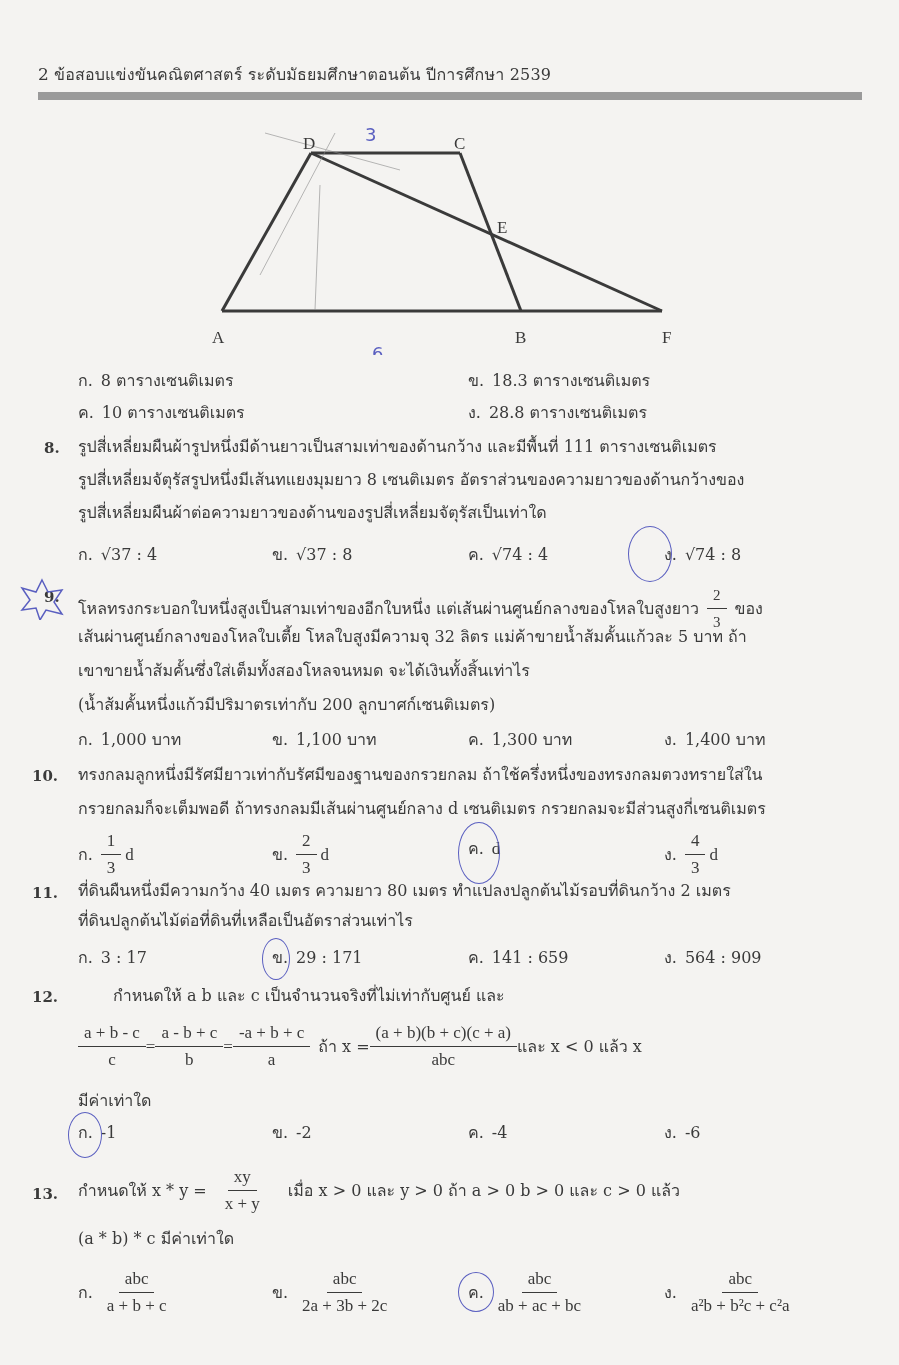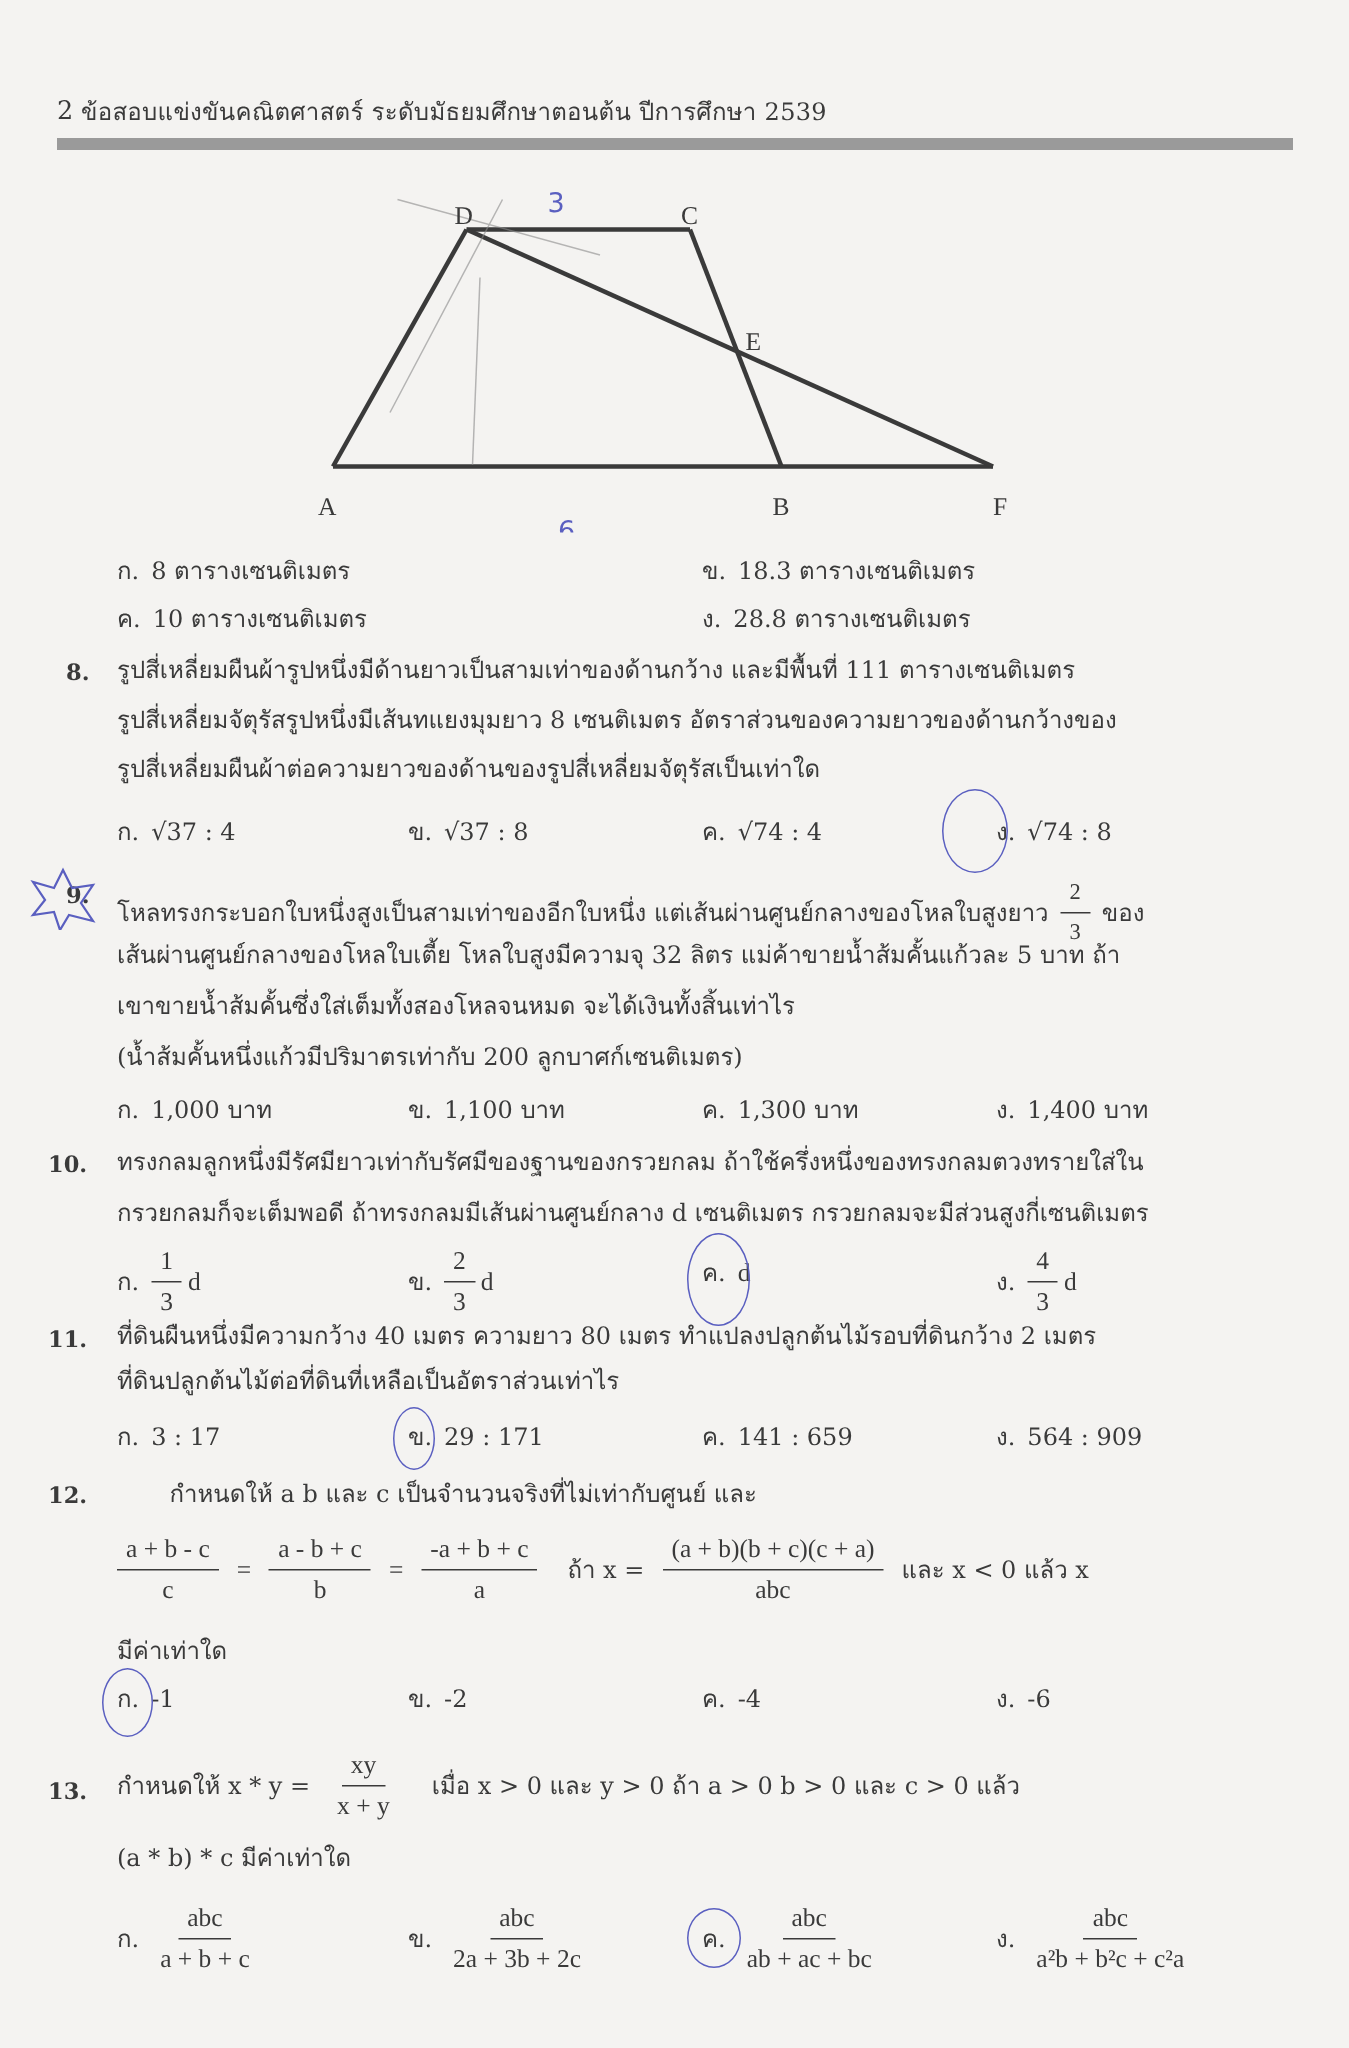--- a/index.html
+++ b/index.html
@@ -129,21 +129,21 @@
 <div class="abs t" style="left:78px;top:880px;">ที่ดินผืนหนึ่งมีความกว้าง  40  เมตร  ความยาว  80  เมตร  ทำแปลงปลูกต้นไม้รอบที่ดินกว้าง  2  เมตร</div>
 <div class="abs t" style="left:78px;top:910px;">ที่ดินปลูกต้นไม้ต่อที่ดินที่เหลือเป็นอัตราส่วนเท่าไร</div>
 <div class="abs t" style="left:78px;top:947px;"><span class="opt-label">ก.</span><span>3 : 17</span></div>
 <div class="abs t" style="left:272px;top:947px;"><span class="opt-label">ข.</span><span>29 : 171</span></div>
 <div class="abs t" style="left:468px;top:947px;"><span class="opt-label">ค.</span><span>141 : 659</span></div>
 <div class="abs t" style="left:664px;top:947px;"><span class="opt-label">ง.</span><span>564 : 909</span></div>
 <div class="pen" style="left:262px;top:938px;width:26px;height:40px;"></div>
 
 <div class="abs t qnum" style="left:32px;top:986px;">12.</div>
 <div class="abs t" style="left:78px;top:985px;margin-left:35px;">กำหนดให้  a  b และ c เป็นจำนวนจริงที่ไม่เท่ากับศูนย์ และ</div>
-<div class="abs t" style="left:78px;top:1022px;display:flex;align-items:center;gap:12px;">
+<div class="abs t" style="left:78px;top:1022px;display:flex;align-items:center;">
   <span class="frac">
       <span class="num">a + b - c</span>
       <span class="den">c</span>
     </span>
   <span class="math">=</span>
   <span class="frac">
       <span class="num">a - b + c</span>
       <span class="den">b</span>
     </span>
   <span class="math">=</span>

